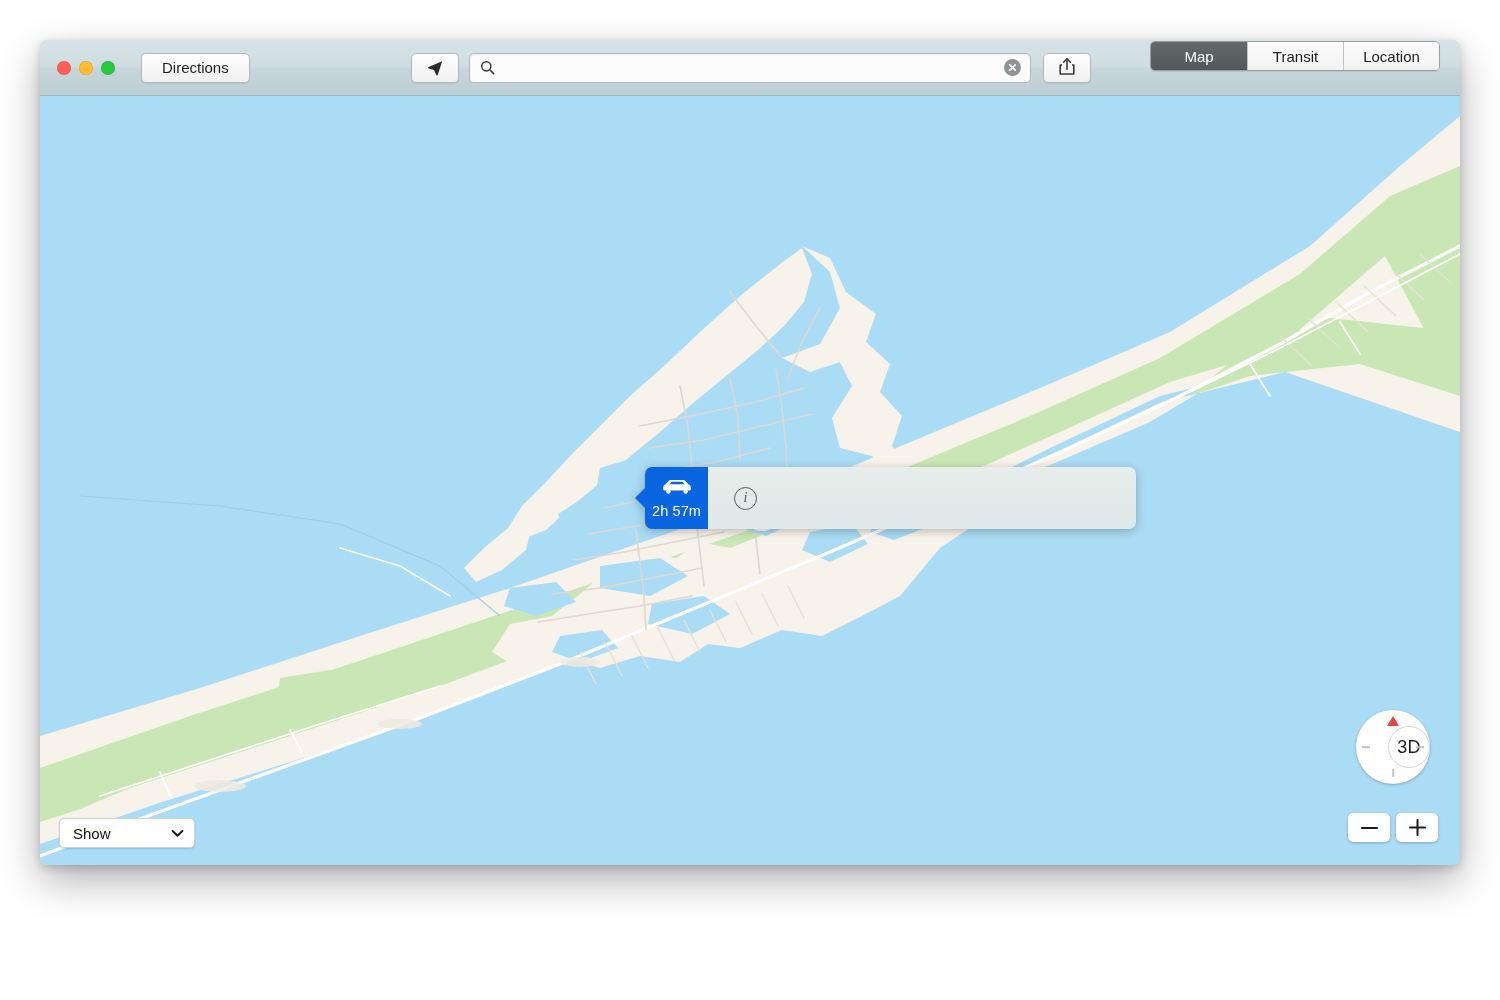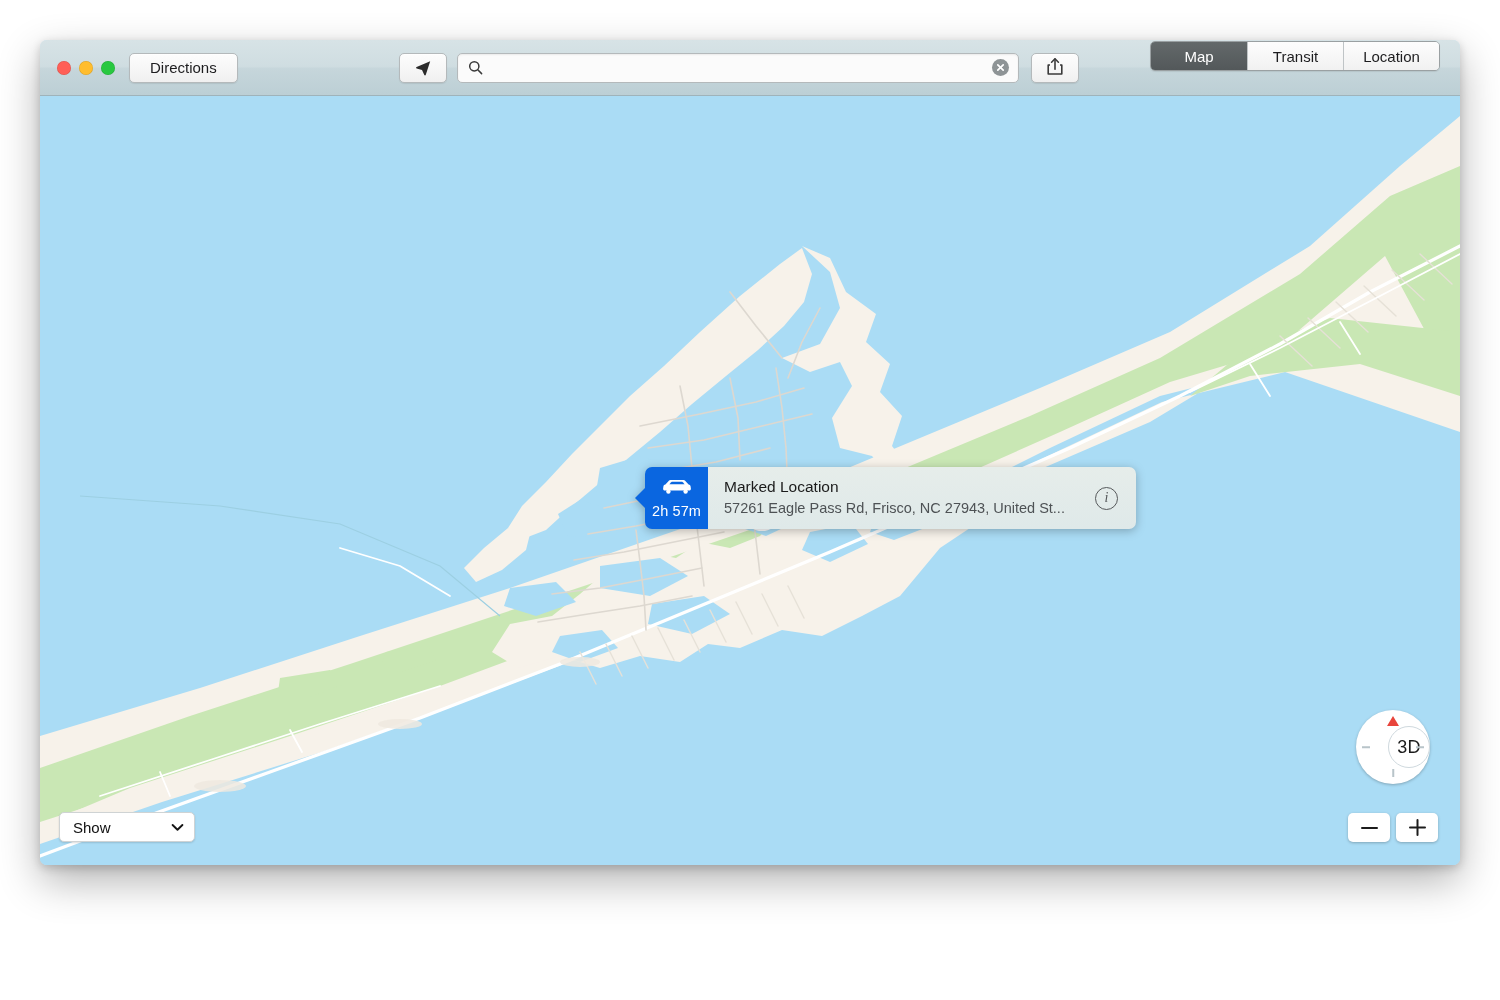--- a/index.html
+++ b/index.html
@@ -41,21 +41,21 @@
     background: linear-gradient(to bottom, #fdfdfd, #f0f0f0);
     border: 1px solid #b4b9bb;
     border-radius: 5px;
     box-shadow: 0 1px 0 rgba(255,255,255,.7) inset, 0 1px 1px rgba(0,0,0,.08);
     height: 30px;
     display: flex; align-items: center; justify-content: center;
     font-size: 15px; color: #1d1d1f;
     cursor: default; user-select: none;
   }
 
-  #directions-button { margin-left: 14px; padding: 0 20px; }
+  #directions-button { margin-left: 26px; padding: 0 20px; }
 
   #locate-button { margin-left: 161px; width: 48px; }
   #locate-button svg { display:block; }
 
   #search-wrap {
     margin-left: 10px;
     width: 562px; height: 30px;
     background: #fbfbfb;
     border: 1px solid #b4b9bb;
     border-radius: 5px;
@@ -156,21 +156,21 @@
     width: 23px; height: 23px; margin: 0 18px 0 10px;
     border-radius: 50%; border: 1.6px solid #56595b;
     color: #56595b; font-size: 14px; font-style: italic;
     font-family: "Liberation Serif", serif;
     display: flex; align-items: center; justify-content: center;
     cursor: default; flex: none;
   }
 
   
   #show-select {
-    position: absolute; left: 19px; bottom: 23px;
+    position: absolute; left: 19px; bottom: 17px;
     width: 136px; height: 30px;
     background: #ffffff;
     border: 1px solid #cfd3d4;
     border-radius: 5px;
     box-shadow: 0 1px 2px rgba(0,0,0,.14);
     display: flex; align-items: center; justify-content: space-between;
     padding: 0 10px 0 13px;
     font-size: 15px; color: #101010;
     cursor: default; user-select: none;
   }
@@ -441,24 +441,20 @@
                      L26.6 6.4 C27.6 6.6 28.3 7.1 28.5 8.1 L28.9 10.4 C29 11.6 28.4 12.5 27 12.5 Z" fill="#ffffff"></path>
             <path d="M7.4 6.2 L9.2 4.2 C9.6 3.8 10 3.7 10.6 3.7 H19.4 C20 3.7 20.4 3.8 20.8 4.2
                      L22.6 6.2 Z" fill="#0a66e0"></path>
             <circle cx="6.4" cy="13.6" r="2.2" fill="#ffffff"></circle>
             <circle cx="23.6" cy="13.6" r="2.2" fill="#ffffff"></circle>
           </svg>
         </span>
         <span id="eta-text">2h 57m</span>
       </div>
       <div id="callout-body">
-        <div id="callout-text">
-          <div id="callout-title">Marked Location</div>
-          <div id="callout-subtitle">57261 Eagle Pass Rd, Frisco, NC  27943, United St...</div>
-        </div>
         <div id="info-button">
           <span>i</span>
         </div>
       </div>
     </div>
 
     <div id="show-select">
       <span>Show</span>
       <span>
         <svg width="13" height="9" viewBox="0 0 13 9">

